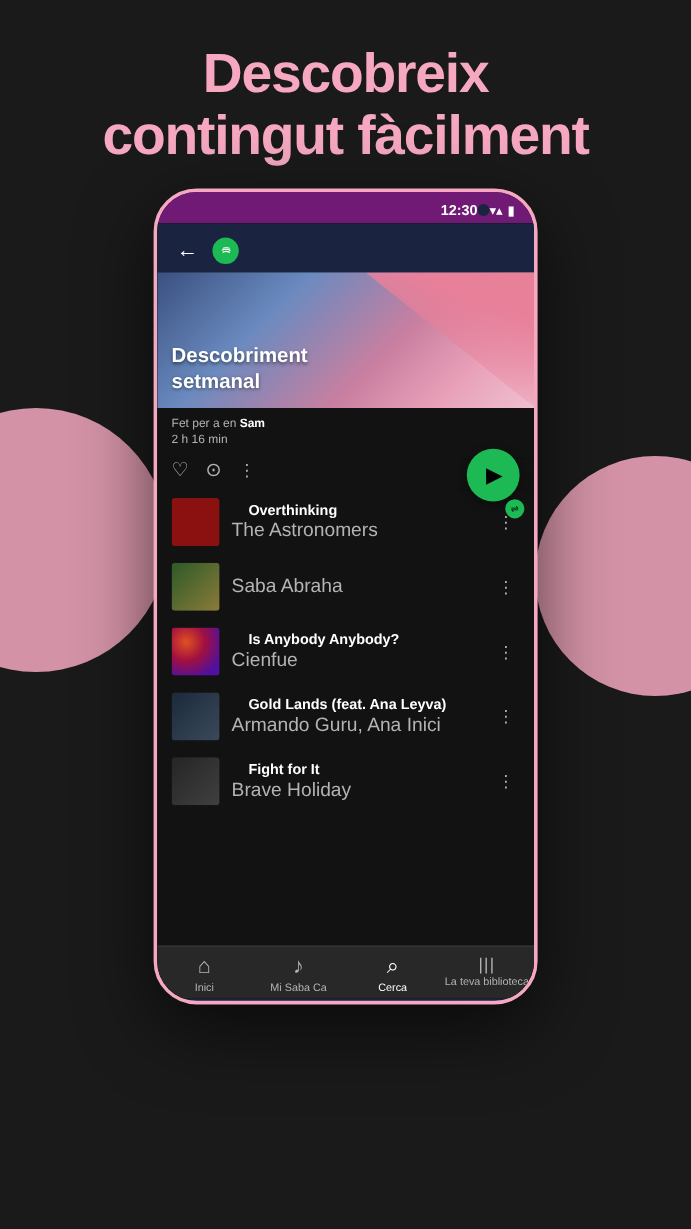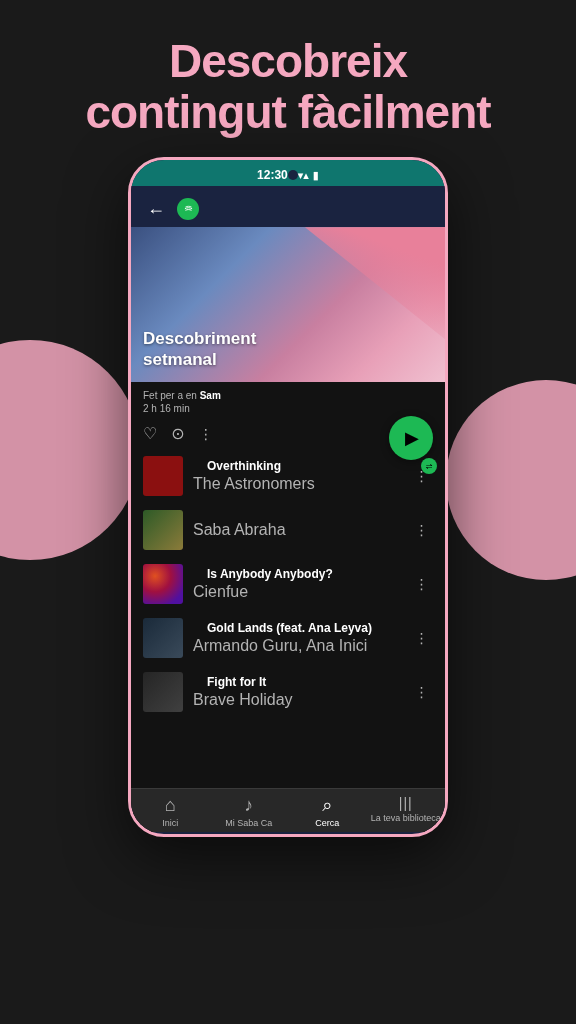--- a/index.html
+++ b/index.html
@@ -59,24 +59,24 @@
       background: #1a2340;
       border-radius: 36px;
       border: 3px solid #f5a8c0;
       overflow: hidden;
       box-shadow: 0 20px 60px rgba(0,0,0,0.6);
     }
 
     
     .status-bar {
       display: flex;
-      justify-content: center;
+      justify-content: flex-end;
       align-items: center;
       padding: 8px 16px 4px;
-      background: #0f766e;
+      background: #701a75;
     }
     .status-time {
       font-size: 12px;
       font-weight: 600;
       color: #ffffff;
     }
     .status-icons {
       display: flex;
       align-items: center;
       gap: 4px;
@@ -121,21 +121,21 @@
       border-radius: 50%;
       margin-left: 8px;
       display: flex;
       align-items: center;
       justify-content: center;
     }
 
     
     .album-art {
       width: 100%;
-      height: 155px;
+      height: 113px;
       background: linear-gradient(135deg, #3a5080 0%, #6a8abf 30%, #c87fa0 60%, #e8a0b8 80%, #f0c0d0 100%);
       position: relative;
       display: flex;
       align-items: flex-end;
       padding: 12px;
     }
     .album-title-overlay {
       color: #ffffff;
       font-size: 17px;
       font-weight: 800;

